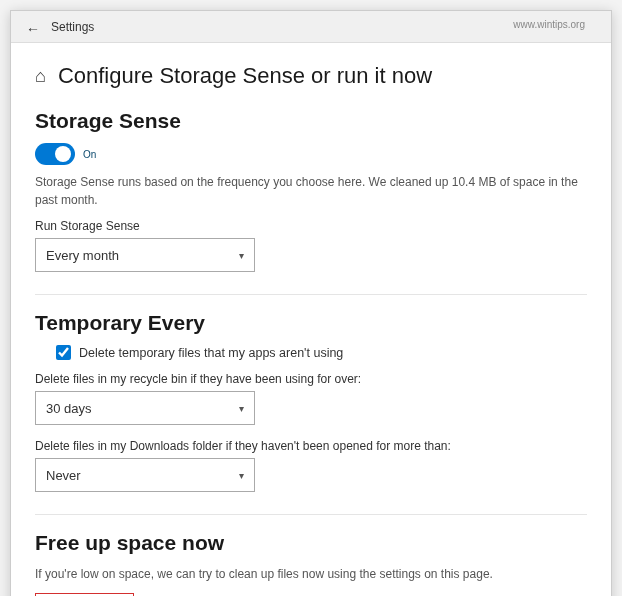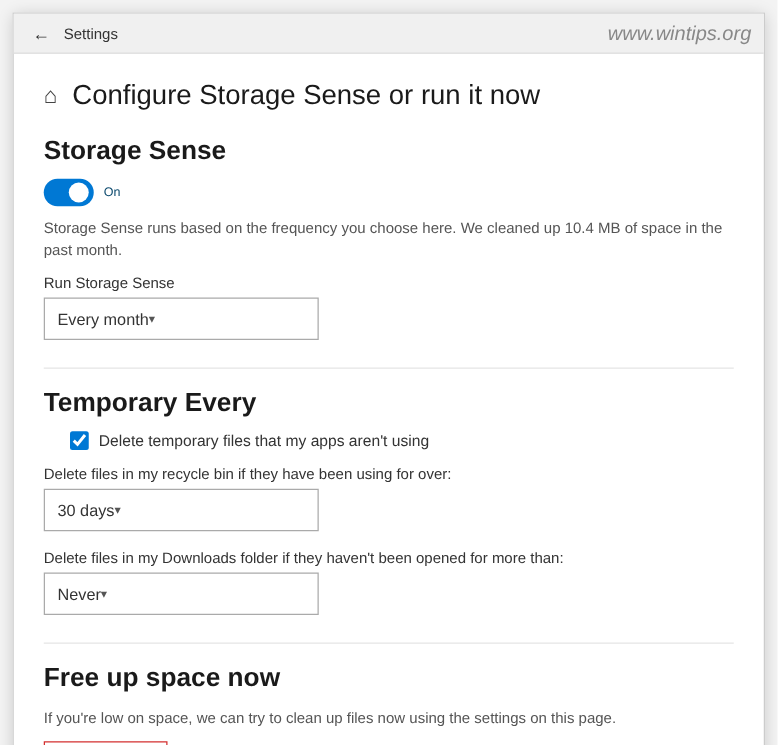--- a/index.html
+++ b/index.html
@@ -54,24 +54,23 @@
 
     .titlebar-title {
       font-size: 12px;
       color: #333;
       font-weight: 400;
     }
 
     .watermark {
       position: absolute;
       top: 8px;
-      right: 10px;
-      font-size: 16px;
+      right: 26px;
+      font-size: 10px;
       color: #888;
-      font-style: italic;
     }
 
     .content {
       padding: 20px 24px 24px 24px;
       overflow-y: auto;
       flex: 1;
     }
 
     .page-header {
       display: flex;
@@ -163,21 +162,21 @@
       margin-bottom: 5px;
     }
 
     .dropdown {
       width: 220px;
       height: 32px;
       border: 1px solid #aaa;
       background: #fff;
       display: flex;
       align-items: center;
-      justify-content: flex-start;
+      justify-content: space-between;
       padding: 16px 10px;
       cursor: pointer;
       font-size: 13px;
       color: #333;
       margin-bottom: 14px;
     }
 
     .dropdown-arrow {
       font-size: 10px;
       color: #555;

